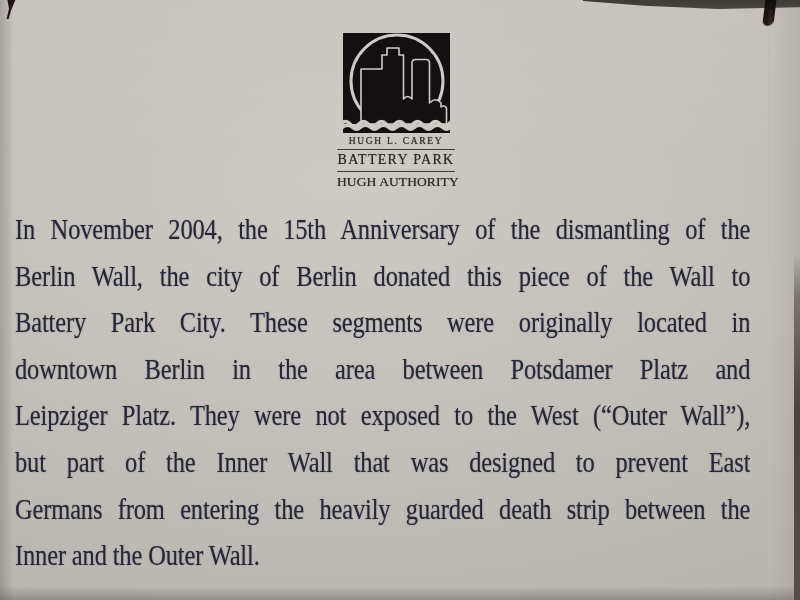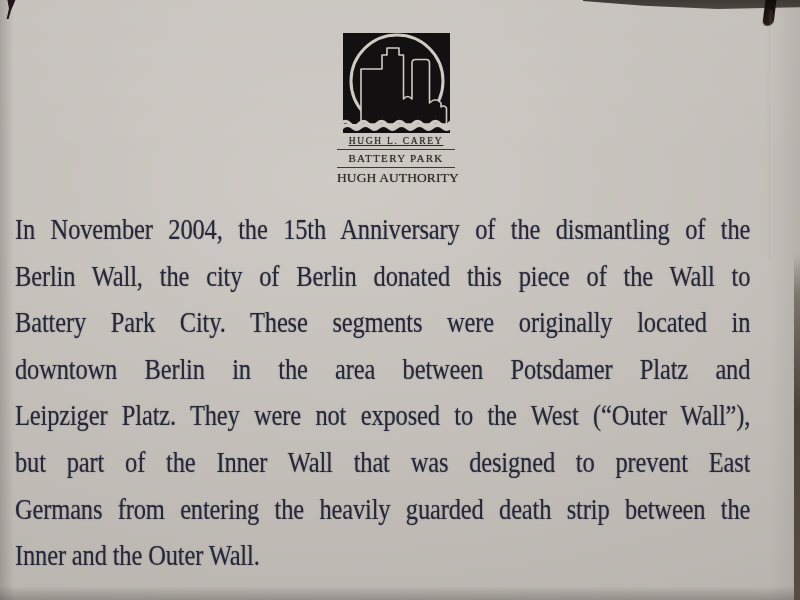--- a/index.html
+++ b/index.html
@@ -41,22 +41,22 @@
   .seam-right{
     position:absolute;left:769px;top:10px;width:3px;height:250px;
     background:linear-gradient(90deg, rgba(120,112,104,0.18), rgba(255,255,255,0.12));
     filter:blur(1px);
   }
 
   
   .logo-block{position:absolute;left:337px;top:33px;width:118px;text-align:center;}
   .logo-mark{display:block;margin:0 auto;width:107px;height:100px;}
   .wordmark{margin-top:3px;color:#2e2c29;text-shadow:0 0 0.8px rgba(60,55,50,0.8);}
-  .wm1{font-size:9.5px;letter-spacing:1.7px;padding-bottom:3px;border-bottom:1.5px solid #3c3a37;white-space:nowrap;text-decoration:underline;}
-  .wm2{font-size:11px;letter-spacing:1.3px;padding:2px 0 3px;border-bottom:1.5px solid #3c3a37;white-space:nowrap;}
+  .wm1{font-size:9.5px;letter-spacing:1.7px;padding-bottom:3px;border-bottom:1.5px solid #3c3a37;white-space:nowrap;}
+  .wm2{font-size:14px;letter-spacing:1.3px;padding:2px 0 3px;border-bottom:1.5px solid #3c3a37;white-space:nowrap;}
   .wm3{font-size:13.5px;letter-spacing:0.1px;padding-top:2px;white-space:nowrap;}
 
   
   .para{
     position:absolute;left:15px;top:206px;width:900px;
     transform:scaleX(0.817);transform-origin:0 0;
     color:#262838;
     text-shadow:0 0 1.5px rgba(30,32,60,0.45);
     font-size:30px;line-height:46.6px;letter-spacing:-0.2px;
   }

